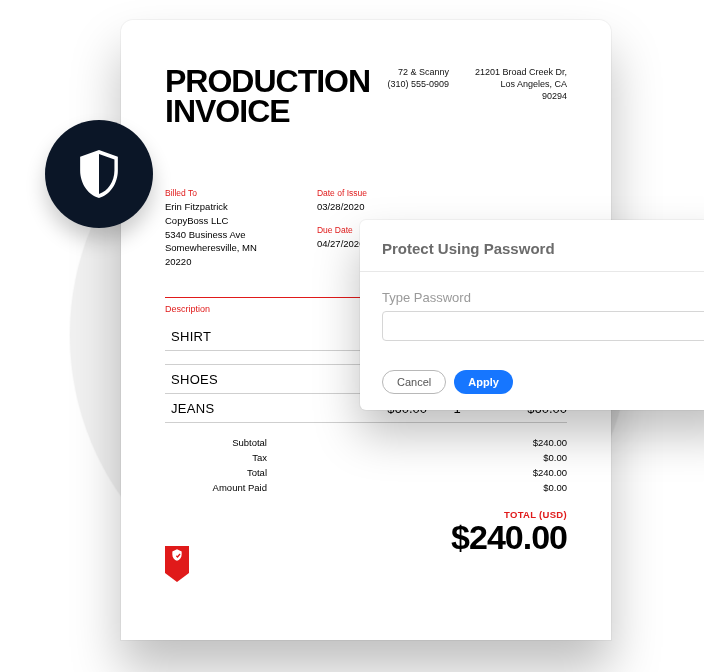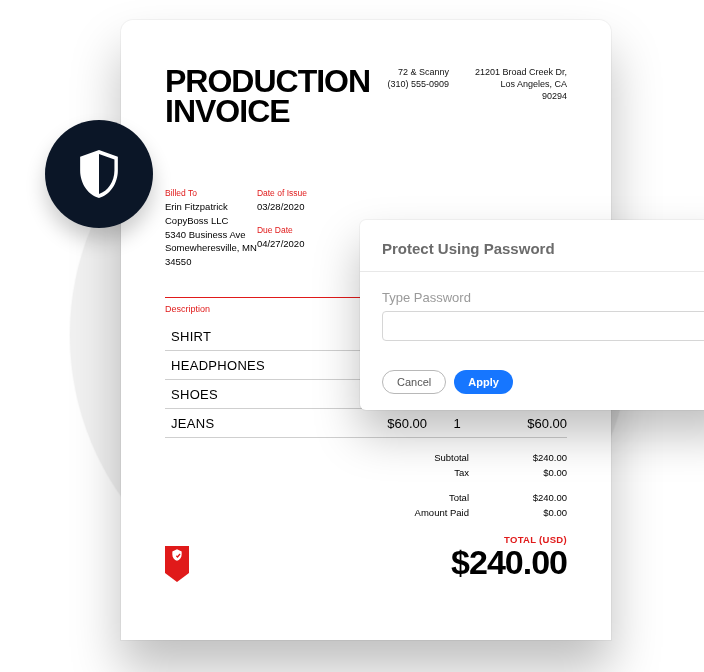--- a/index.html
+++ b/index.html
@@ -23,39 +23,39 @@
     border-radius:12px 12px 0 0;
     box-shadow: 0 30px 50px rgba(0,0,0,0.25), 0 0 0 1px rgba(0,0,0,0.04);
     padding:46px 44px 30px 44px;
     overflow:hidden;
   }
   .doc-header { display:flex; justify-content:space-between; align-items:flex-start; }
   .title { font-size:32px; font-weight:900; letter-spacing:-1px; line-height:0.95; font-family: Arial Black, Arial, sans-serif; }
   .addr { display:flex; gap:26px; font-size:9px; color:#111; text-align:right; line-height:1.35; }
   .addr-col { display:flex; flex-direction:column; align-items:flex-end; }
 
-  .meta { display:flex; margin-top:60px; font-size:9.5px; line-height:1.45; }
+  .meta { display:flex; gap:60px; margin-top:60px; font-size:9.5px; line-height:1.45; }
   .meta .lbl { color:#e01a1a; font-size:8.5px; margin-bottom:1px; }
   .meta-col { display:flex; flex-direction:column; }
 
   .hr-red { border:none; border-top:1.2px solid #e01a1a; margin-top:28px; }
   .desc-label { color:#e01a1a; font-size:9px; margin-top:6px; }
 
   .items { margin-top:8px; font-size:13px; }
   .items .row { display:flex; border-bottom:1px solid #cfcfcf; padding:7px 0 6px; }
   .items .name { flex:1; padding-left:6px; letter-spacing:0.3px; }
   .items .price { width:80px; text-align:right; }
   .items .qty { width:60px; text-align:center; }
   .items .line { width:80px; text-align:right; }
 
   .totals { margin-top:12px; font-size:9.5px; }
-  .totals .trow { display:flex; justify-content:flex-end; padding:2px 0; }
+  .totals .trow { display:flex; justify-content:space-between; padding:2px 0; }
   .totals .tlbl { width:120px; text-align:right; padding-right:18px; }
   .totals .tval { width:80px; text-align:right; }
-  .totals .group2 { margin-top:10px; }
+  .totals .group2 { }
 
   .grand { margin-top:14px; text-align:right; }
   .grand .glabel { color:#e01a1a; font-size:9.5px; font-weight:bold; letter-spacing:0.3px; }
   .grand .gval { font-size:34px; font-weight:900; letter-spacing:-1px; margin-top:-2px; }
 
   .pdf-badge {
     position:absolute; left:44px; bottom:58px;
     width:24px; height:36px;
     background:#e01a1a;
     clip-path: polygon(0 0,100% 0,100% 75%,50% 100%,0 75%);
@@ -121,42 +121,41 @@
       </div>
     </div>
 
     <div class="meta">
       <div class="meta-col">
         <span class="lbl">Billed To</span>
         <span>Erin Fitzpatrick</span>
         <span>CopyBoss LLC</span>
         <span>5340 Business Ave</span>
         <span>Somewheresville, MN</span>
-        <span>34550</span>
+        <span>20220</span>
       </div>
       <div class="meta-col">
         <span class="lbl">Date of Issue</span>
         <span>03/28/2020</span>
         <span class="lbl" style="margin-top:10px">Due Date</span>
         <span>04/27/2020</span>
       </div>
     </div>
 
     <hr class="hr-red">
     <div class="desc-label">Description</div>
 
     <div class="items">
       <div class="row">
         <span class="name">SHIRT</span>
         <span class="price"></span>
         <span class="qty"></span>
         <span class="line"></span>
       </div>
       <div class="row">
-        <span class="name">HEADPHONES</span>
         <span class="price"></span>
         <span class="qty"></span>
         <span class="line"></span>
       </div>
       <div class="row">
         <span class="name">SHOES</span>
         <span class="price">$60.00</span>
         <span class="qty">1</span>
         <span class="line">$60.00</span>
       </div>

